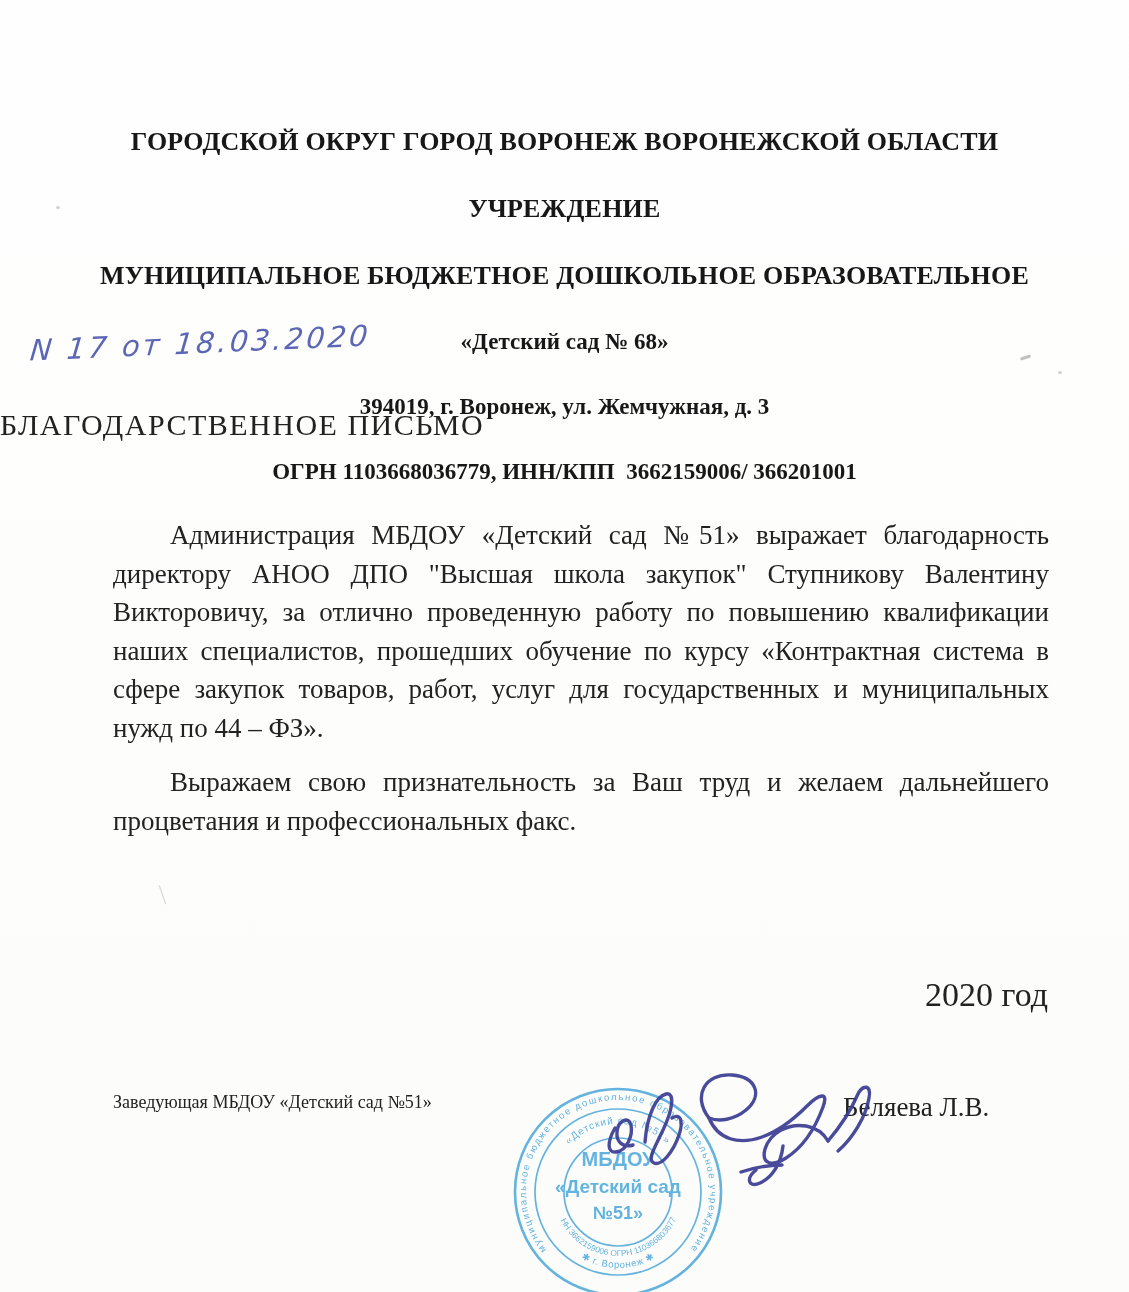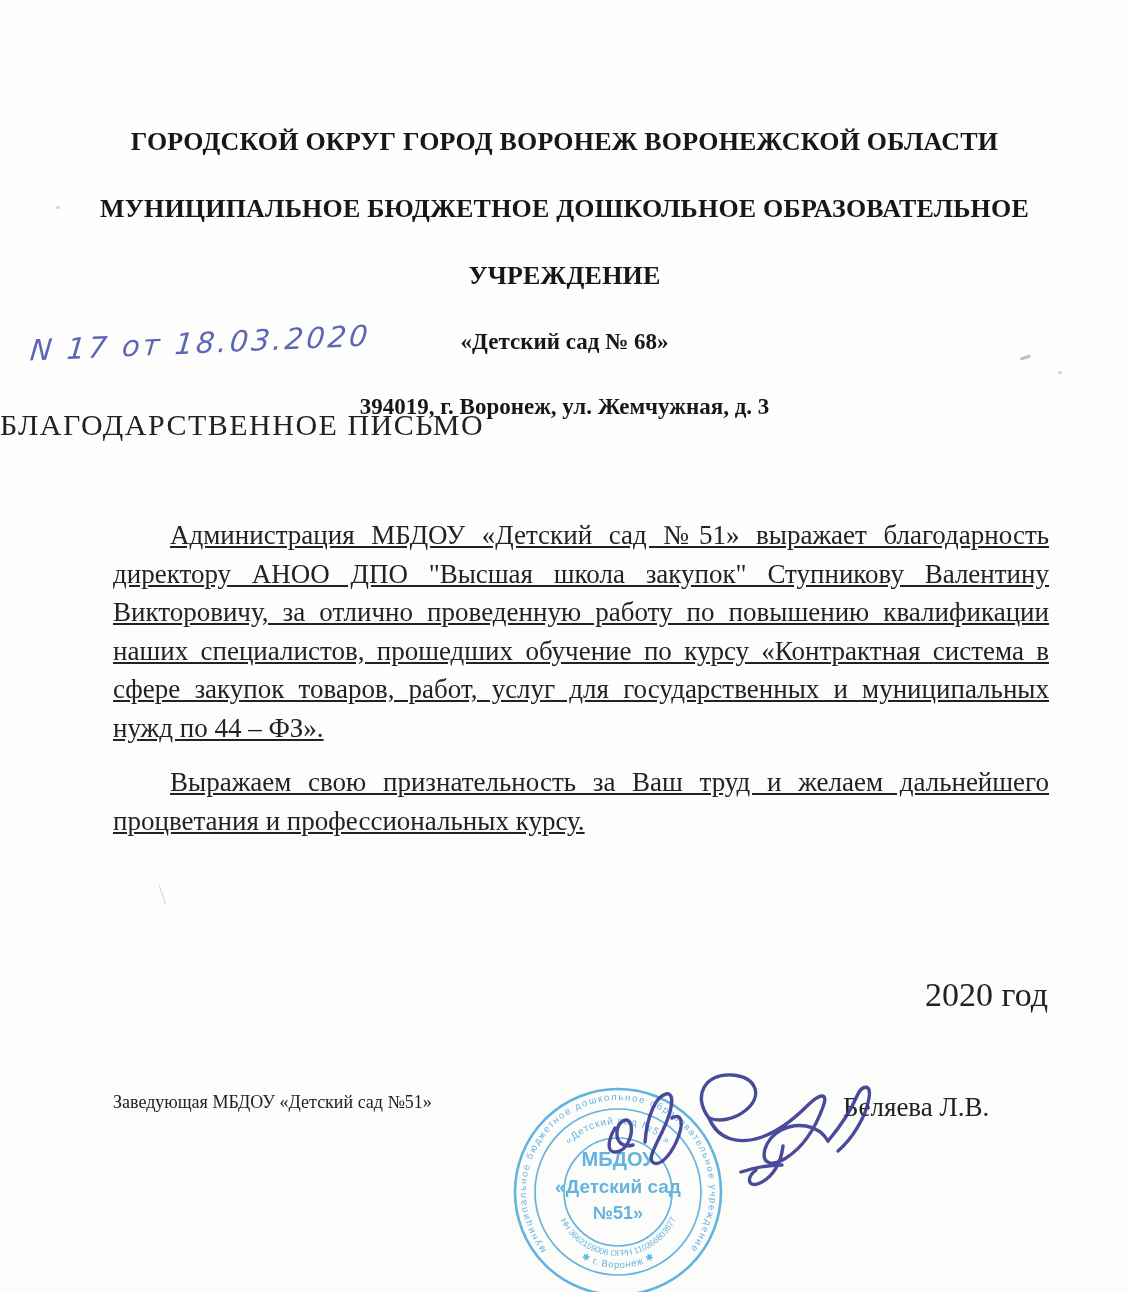--- a/index.html
+++ b/index.html
@@ -42,21 +42,21 @@
     letter-spacing:1.5px;
     color:#222;
   }
   
   .letter-body{
     position:absolute;top:516px;left:113px;width:936px;
     font-size:27px;line-height:38.5px;
     text-align:justify;
     color:#222;
   }
-  .letter-body p{margin:0 0 16px 0;text-indent:57px;text-decoration:underline;}
+  .letter-body p{margin:0 0 16px 0;text-indent:57px;}
   
   .year-label{
     position:absolute;top:976px;right:81px;
     font-size:34px;color:#222;
   }
   
   .signatory-title{
     position:absolute;top:1092px;left:113px;
     font-size:18px;color:#222;white-space:nowrap;
   }
@@ -82,33 +82,34 @@
   .artifact.dot{width:4px;height:3px;background:#a5a5a5;border-radius:50%;opacity:.5;}
   .artifact.cross{font-family:"DejaVu Sans",sans-serif;font-size:15px;opacity:.38;transform:rotate(8deg);}
 </style>
 </head>
 <body>
 
 <div class="page">
 
   <div class="letterhead">
     <div class="lh-big">ГОРОДСКОЙ ОКРУГ ГОРОД ВОРОНЕЖ ВОРОНЕЖСКОЙ ОБЛАСТИ</div>
+    <div class="lh-big">УЧРЕЖДЕНИЕ</div>
     <div class="lh-big">МУНИЦИПАЛЬНОЕ БЮДЖЕТНОЕ ДОШКОЛЬНОЕ ОБРАЗОВАТЕЛЬНОЕ</div>
-    <div class="lh-big">УЧРЕЖДЕНИЕ</div>
     <div class="lh-small">«Детский сад № 68»</div>
     <div class="lh-small">394019, г. Воронеж, ул. Жемчужная, д. 3</div>
+    <div class="lh-small">ОГРН 1103668036779, ИНН/КПП  3662159006/ 366201001</div>
   </div>
 
   <div class="reg-note">N 17 от 18.03.2020</div>
 
   <div class="letter-title">БЛАГОДАРСТВЕННОЕ ПИСЬМО</div>
 
   <div class="letter-body">
     <p>Администрация МБДОУ «Детский сад №51» выражает благодарность директору АНОО ДПО "Высшая школа закупок" Ступникову Валентину Викторовичу, за отлично проведенную работу по повышению квалификации наших специалистов, прошедших обучение по курсу «Контрактная система в сфере закупок товаров, работ, услуг для государственных и муниципальных нужд по 44 – ФЗ».</p>
-    <p>Выражаем свою признательность за Ваш труд и желаем дальнейшего процветания и профессиональных курсу.</p>
+    <p>Выражаем свою признательность за Ваш труд и желаем дальнейшего процветания и профессиональных факс.</p>
   </div>
 
   <div class="year-label">2020 год</div>
 
   <div class="signatory-title">Заведующая МБДОУ «Детский сад №51»</div>
   <div class="signatory-name">Беляева Л.В.</div>
 
   <svg class="seal" viewBox="0 0 216 216" aria-hidden="true">
     <g stroke="#3ea2d8" fill="none">
       <circle cx="108" cy="108" r="103" stroke-width="2.6"></circle>

